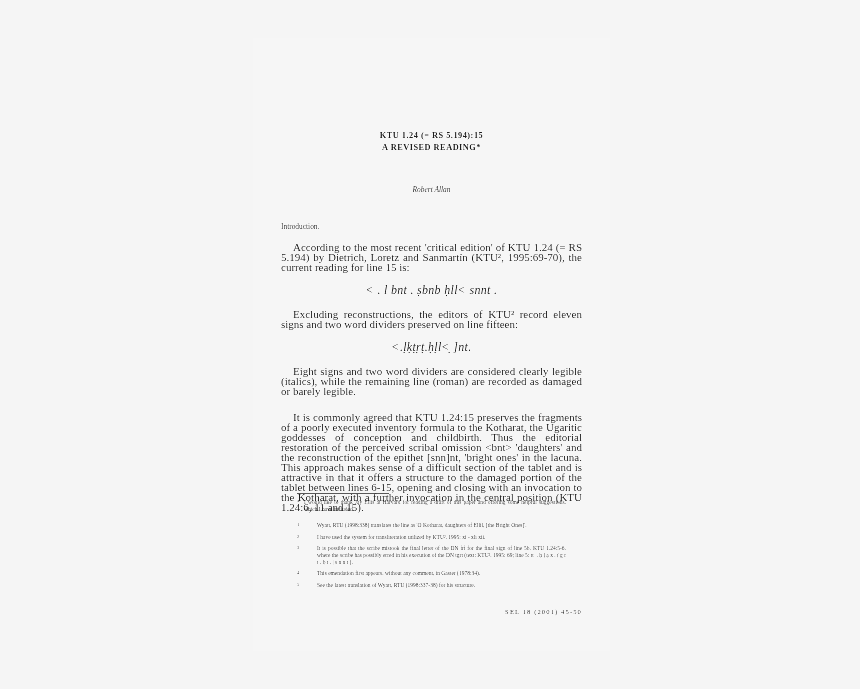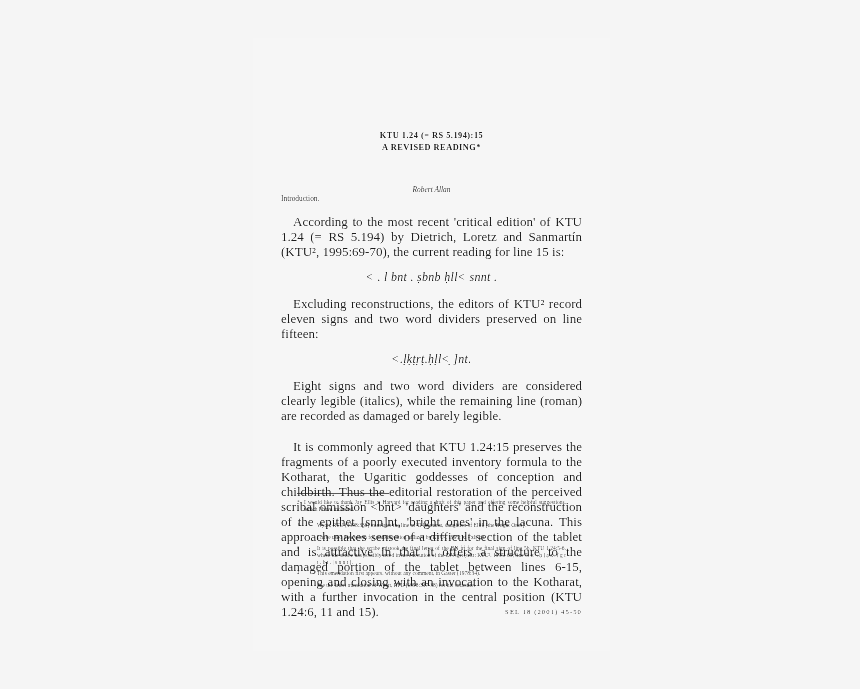--- a/index.html
+++ b/index.html
@@ -51,25 +51,26 @@
     text-align: center;
     font-style: italic;
     font-size: 7.4px;
     margin-top: 32px;
   }
   .body-col {
     margin: 0 28px 0 28px;
   }
   .section-head {
     font-size: 7.4px;
+    margin-top: 28px;
     text-align: left;
   }
   p.para {
-    font-size: 13px;
-    line-height: 15px;
+    font-size: 11px;
+    line-height: 10px;
     text-align: justify;
     margin: 0;
     text-indent: 12px;
   }
   p.para.spaced {
     margin-top: 11px;
   }
   p.para.tight {
     margin-top: 16px;
   }

